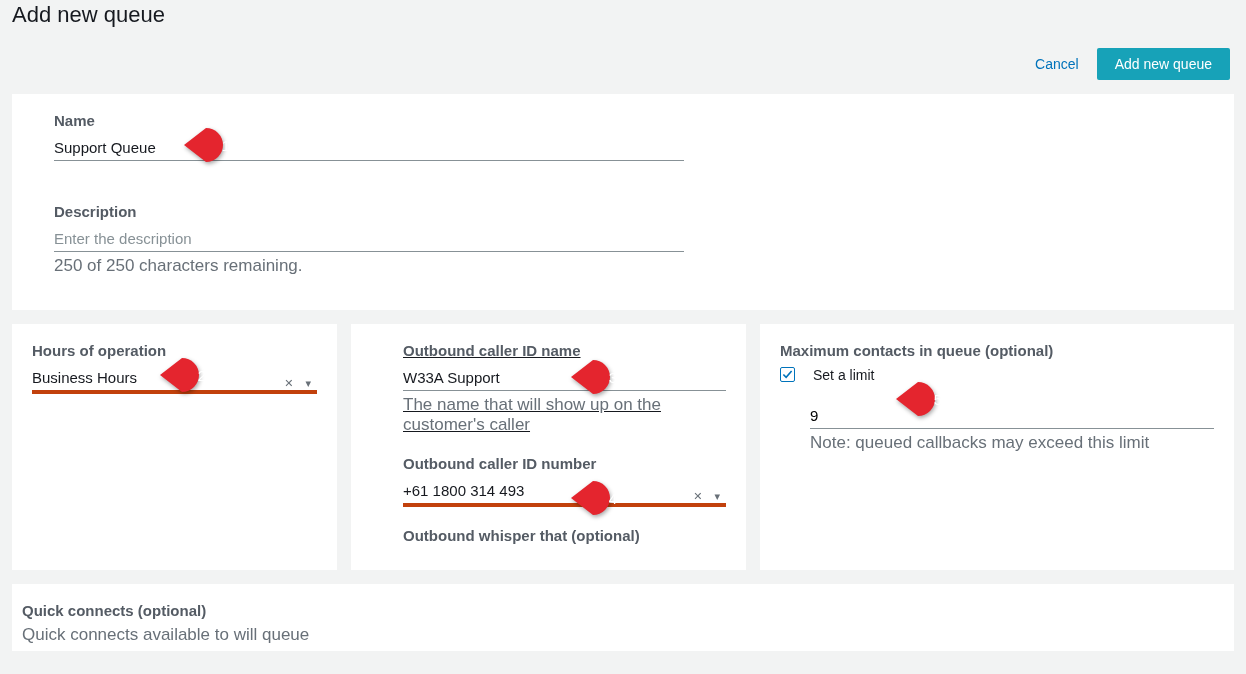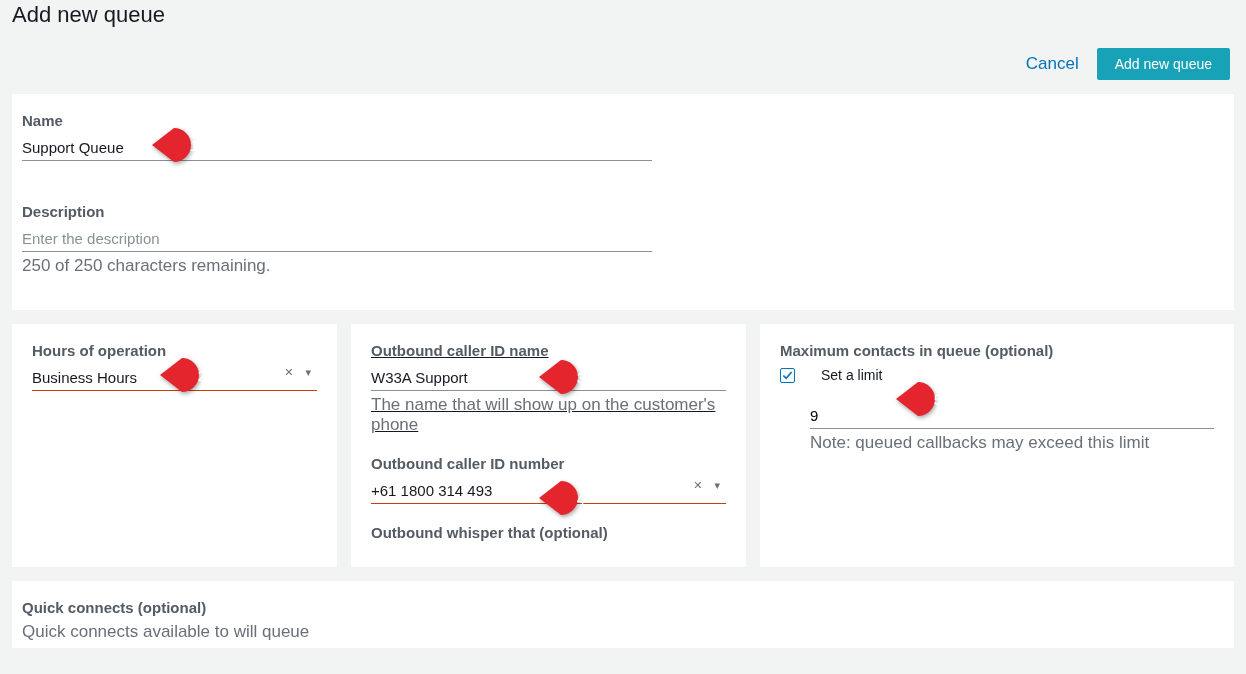--- a/index.html
+++ b/index.html
@@ -21,21 +21,21 @@
       justify-content: flex-end;
       align-items: center;
       gap: 18px;
       padding: 10px 16px 14px 16px;
     }
     .link-btn {
       background: none;
       border: none;
       color: #0073bb;
       cursor: pointer;
-      font-size: 17px;
+      font-size: 14px;
     }
     .primary-btn {
       background: #0e9aa7;
       background: #0097a7;
       border: none;
       color: #fff;
       padding: 8px 18px;
       font-size: 14px;
       cursor: pointer;
       border-radius: 2px;
@@ -89,48 +89,48 @@
       background: #fff;
       padding: 18px 20px 20px 20px;
       position: relative;
     }
     .card.col1 { width: 325px; }
     .card.col2 { width: 395px; }
     .card.col3 { flex: 1; }
 
     .combo {
       position: relative;
-      border-bottom: 1px solid #c2410c;
-      display: flex;
-      align-items: flex-start;
+      border-bottom: 4px solid #c2410c;
+      display: flex;
+      align-items: flex-end;
     }
     .combo input {
       border: none;
       outline: none;
       flex: 1;
       font-size: 15px;
       padding: 4px 0;
       background: transparent;
       color: #16191f;
     }
     .combo .clear, .combo .caret {
       color: #545b64;
       cursor: pointer;
       padding: 0 6px;
       font-size: 12px;
     }
     .combo .caret::after { content: "▾"; color:#687078; font-size:11px;}
     .combo .clear::after { content: "✕"; font-size:11px; color:#687078;}
 
-    .section-block { margin-bottom: 20px; }
+    .section-block { margin-bottom: 20px; margin-left: 32px; }
 
     .chk-row {
       display: flex;
-      align-items: center;
-      gap: 26px;
+      align-items: flex-start;
+      gap: 18px;
       margin-top: 8px;
     }
     .chk {
       width: 15px; height: 15px;
       border: 1px solid #0073bb;
       border-radius: 2px;
       display: inline-flex;
       align-items: center; justify-content: center;
       color: #0073bb;
       font-size: 12px;
@@ -216,21 +216,21 @@
           <path d="M0 19 L22 2 A17 17 0 1 1 22 36 Z" fill="#e4252e"></path>
         </svg>
       <span class="num">2</span>
     </div>
   </div>
 
   <div class="card col2" style="position:relative;">
     <div class="section-block" style="position:relative;text-decoration:underline;">
       <label class="field-lbl">Outbound caller ID name</label>
       <input class="text-input small" type="text" style="width: 100%;" value="W33A Support">
-      <div class="helper">The name that will show up on the customer's phone</div>
+      <div class="helper">The name that will show up on the customer's caller</div>
       <div class="callout" style="left:168px; top:16px;">
         <svg viewBox="0 0 58 38">
             <path d="M0 19 L22 2 A17 17 0 1 1 22 36 Z" fill="#e4252e"></path>
           </svg>
         <span class="num">3</span>
       </div>
     </div>
 
     <div class="section-block" style="position:relative;">
       <label class="field-lbl">Outbound caller ID number</label>

